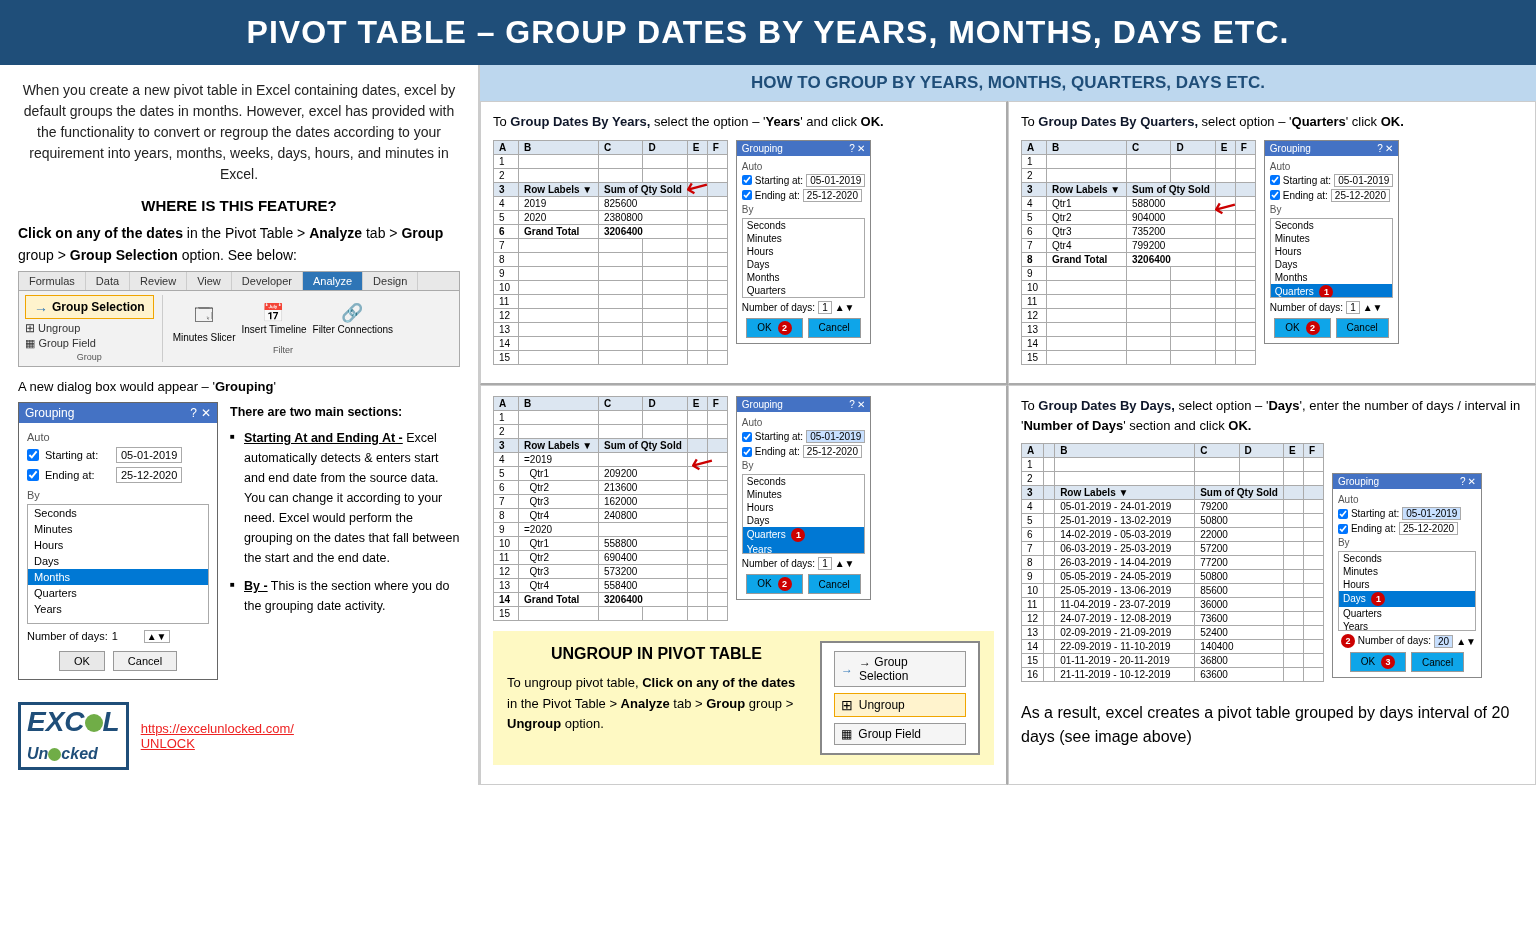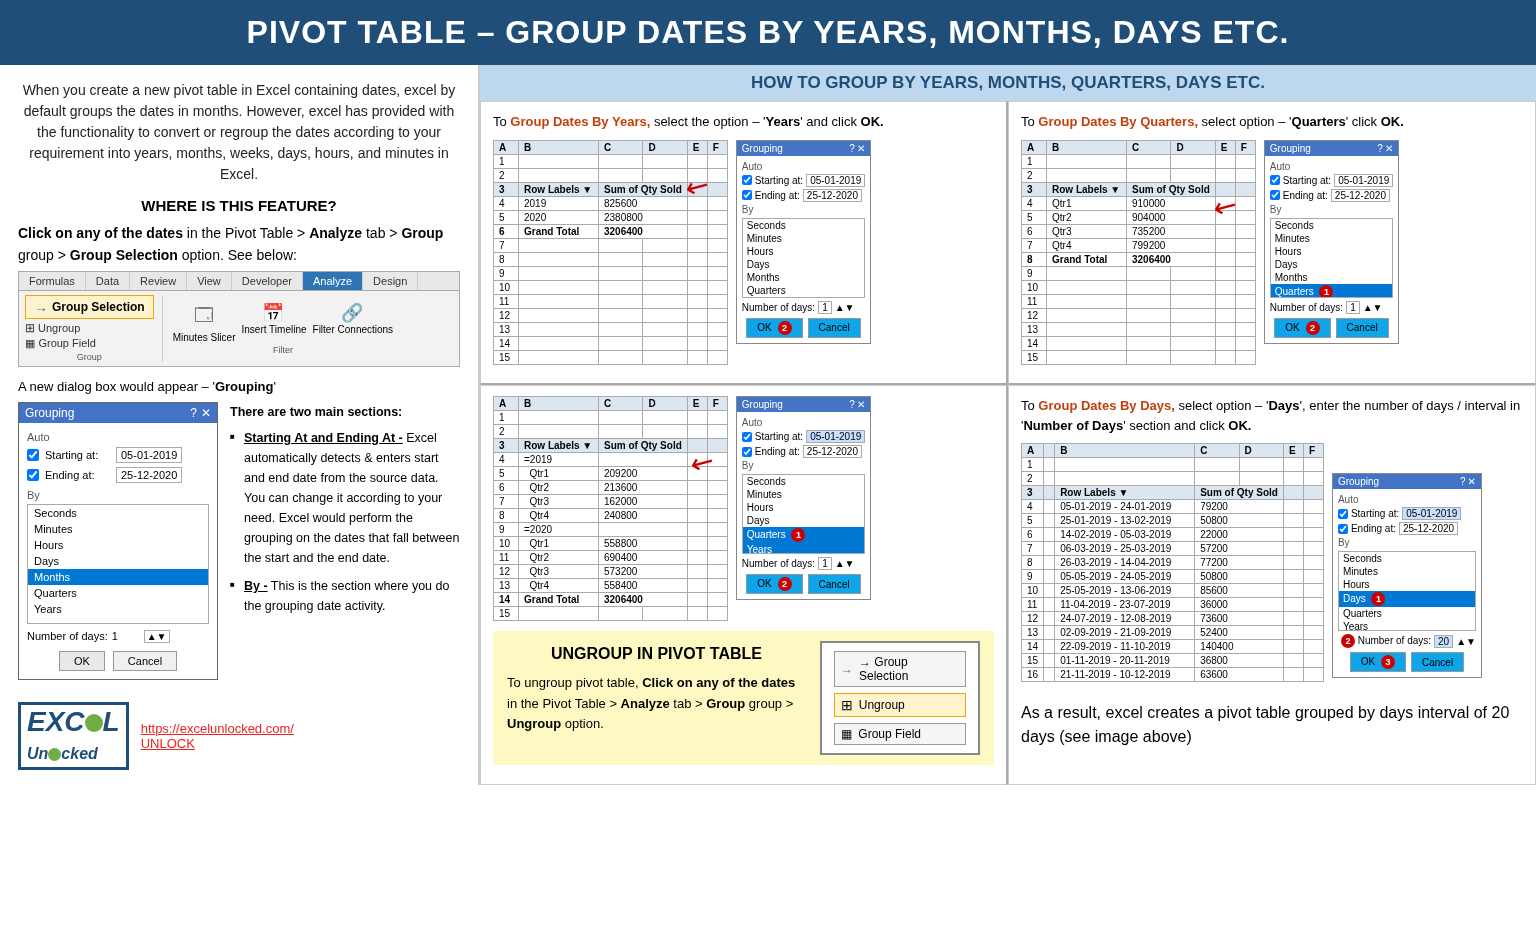--- a/index.html
+++ b/index.html
@@ -299,21 +299,21 @@
       border: 1px solid #ccc;
       border-collapse: collapse;
     }
 
     .section-box .desc-text {
       font-size: 13px;
       margin-bottom: 8px;
       line-height: 1.5;
     }
 
-    .section-box .desc-text .teal-bold { color: #c2410c; font-weight: 900; }
+    .section-box .desc-text .teal-bold { color: #0f172a; font-weight: 900; }
 
     
     .mini-table-wrap {
       display: flex;
       gap: 8px;
       align-items: flex-start;
     }
 
     .mini-table {
       border-collapse: collapse;
@@ -849,21 +849,21 @@
             <tr class="header-row">
                   <td>3</td>
                   <td>Row Labels ▼</td>
                   <td colspan="2">Sum of Qty Sold</td>
                   <td></td>
                   <td></td>
                 </tr>
             <tr>
                   <td>4</td>
                   <td>Qtr1</td>
-                  <td colspan="2">910000</td>
+                  <td colspan="2">588000</td>
                   <td></td>
                   <td></td>
                 </tr>
             <tr>
                   <td>5</td>
                   <td>Qtr2</td>
                   <td colspan="2">904000</td>
                   <td></td>
                   <td></td>
                 </tr>

